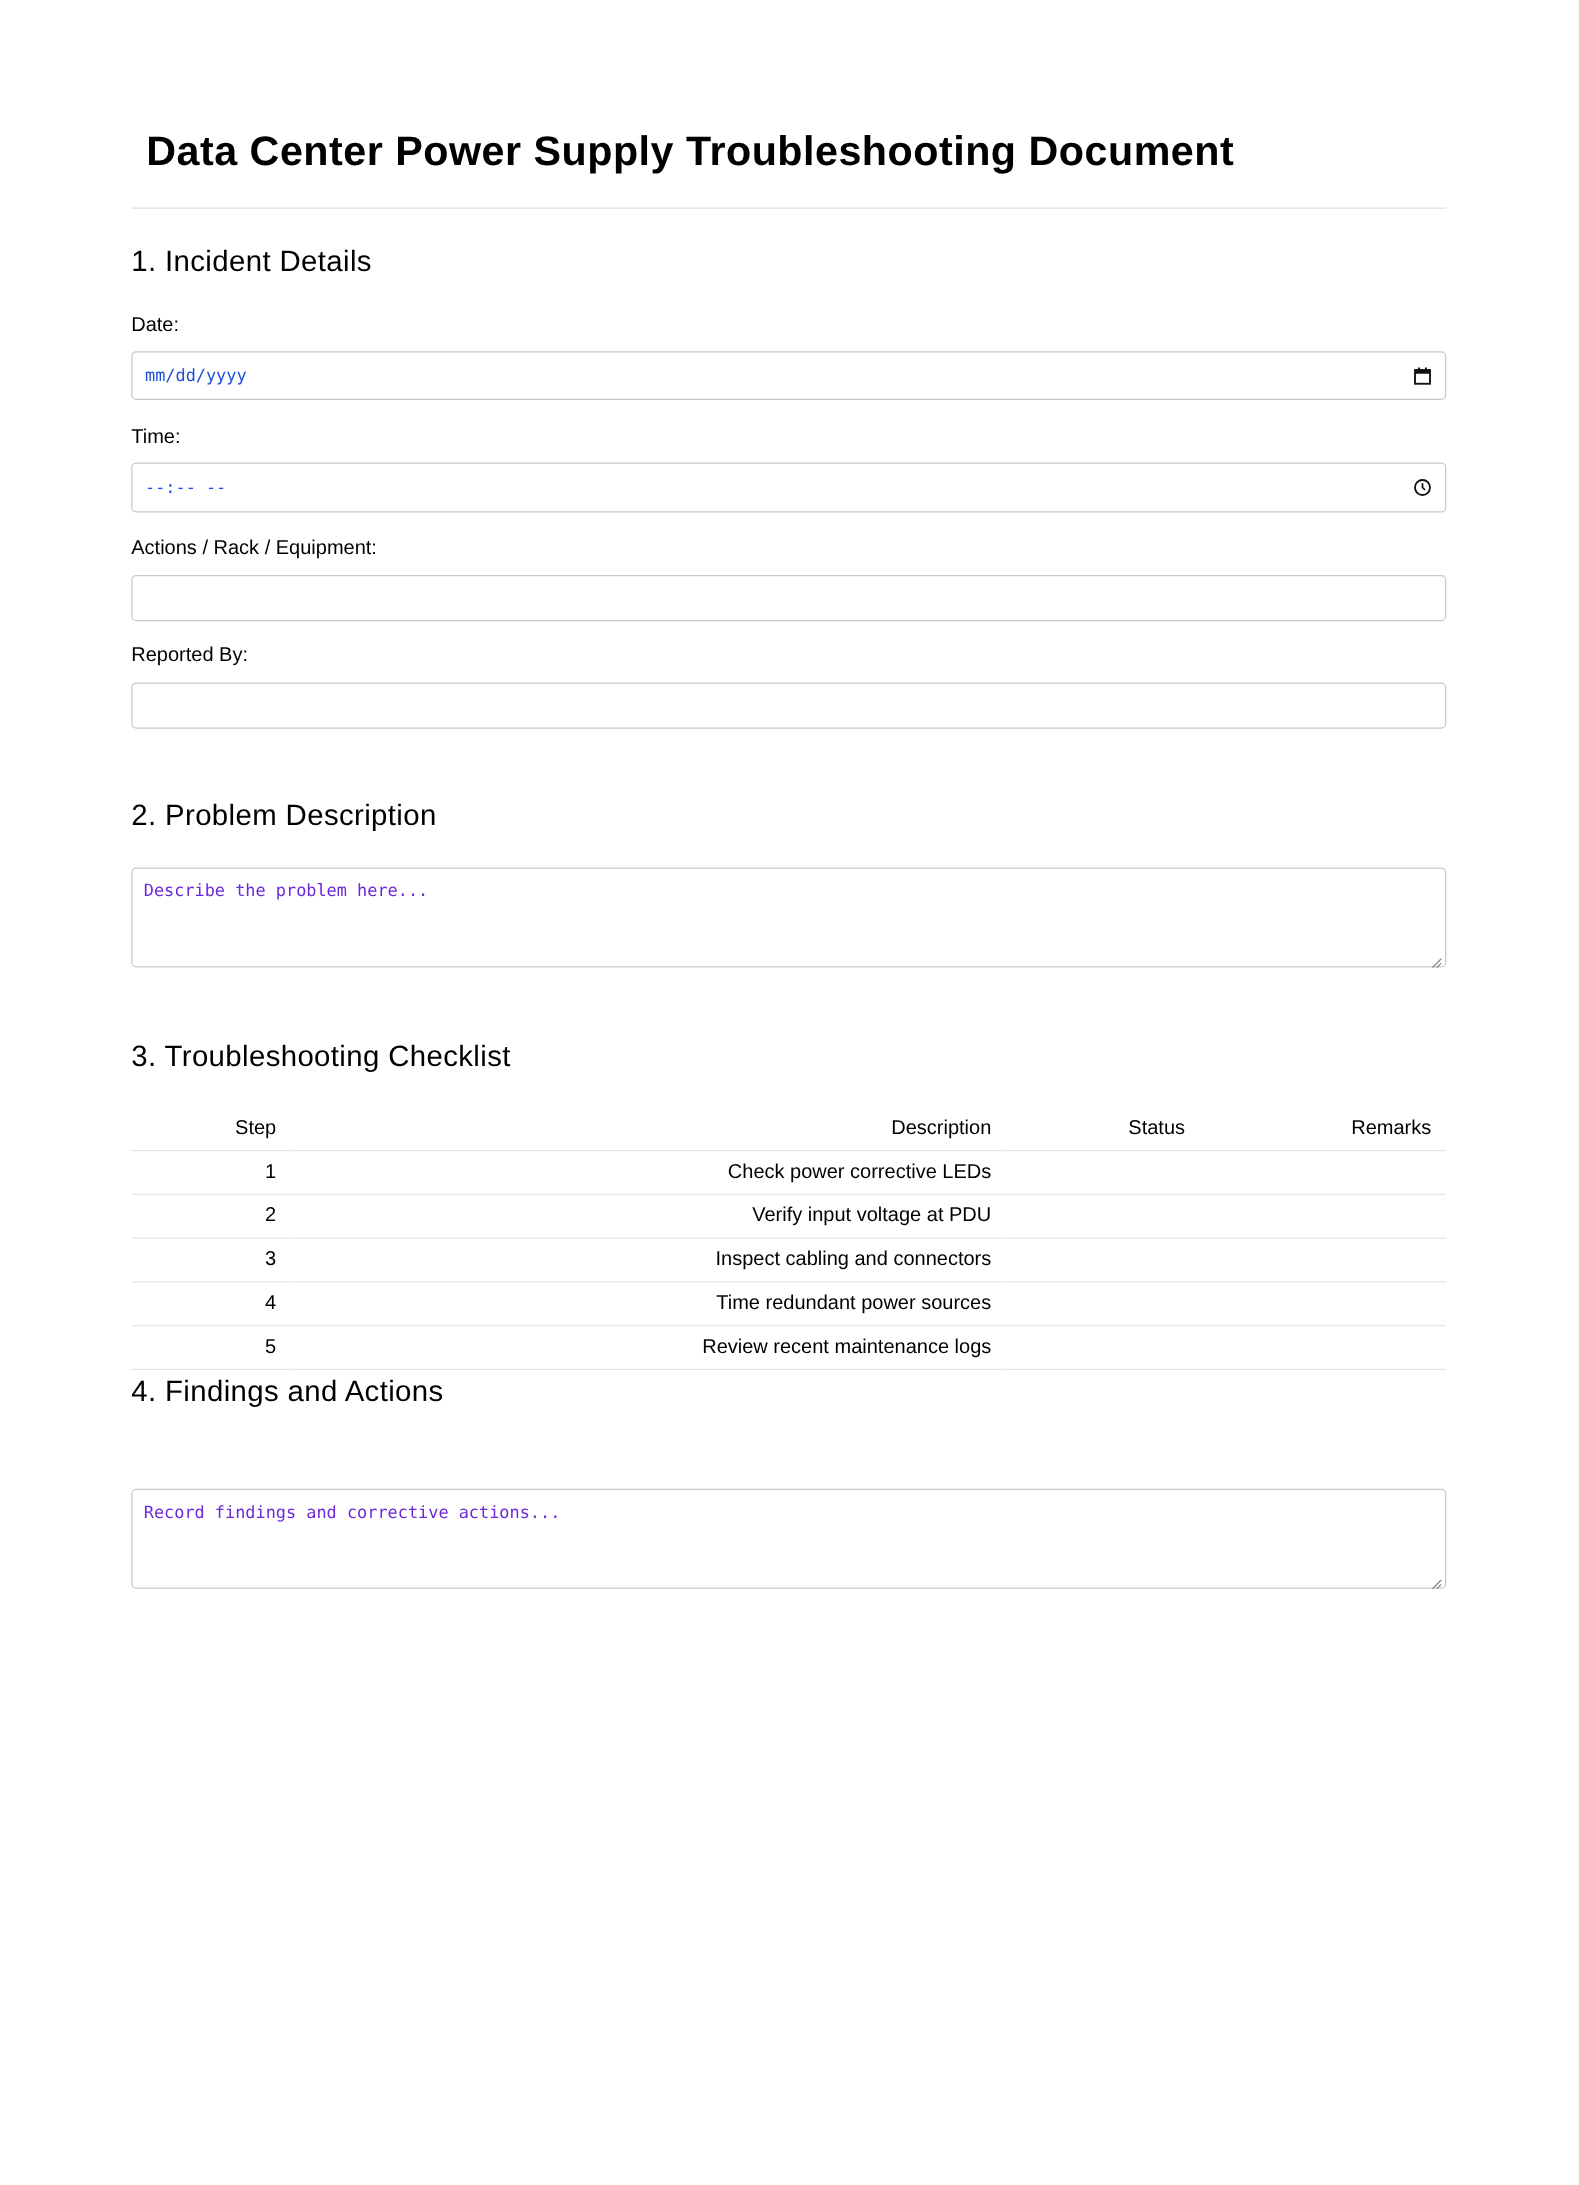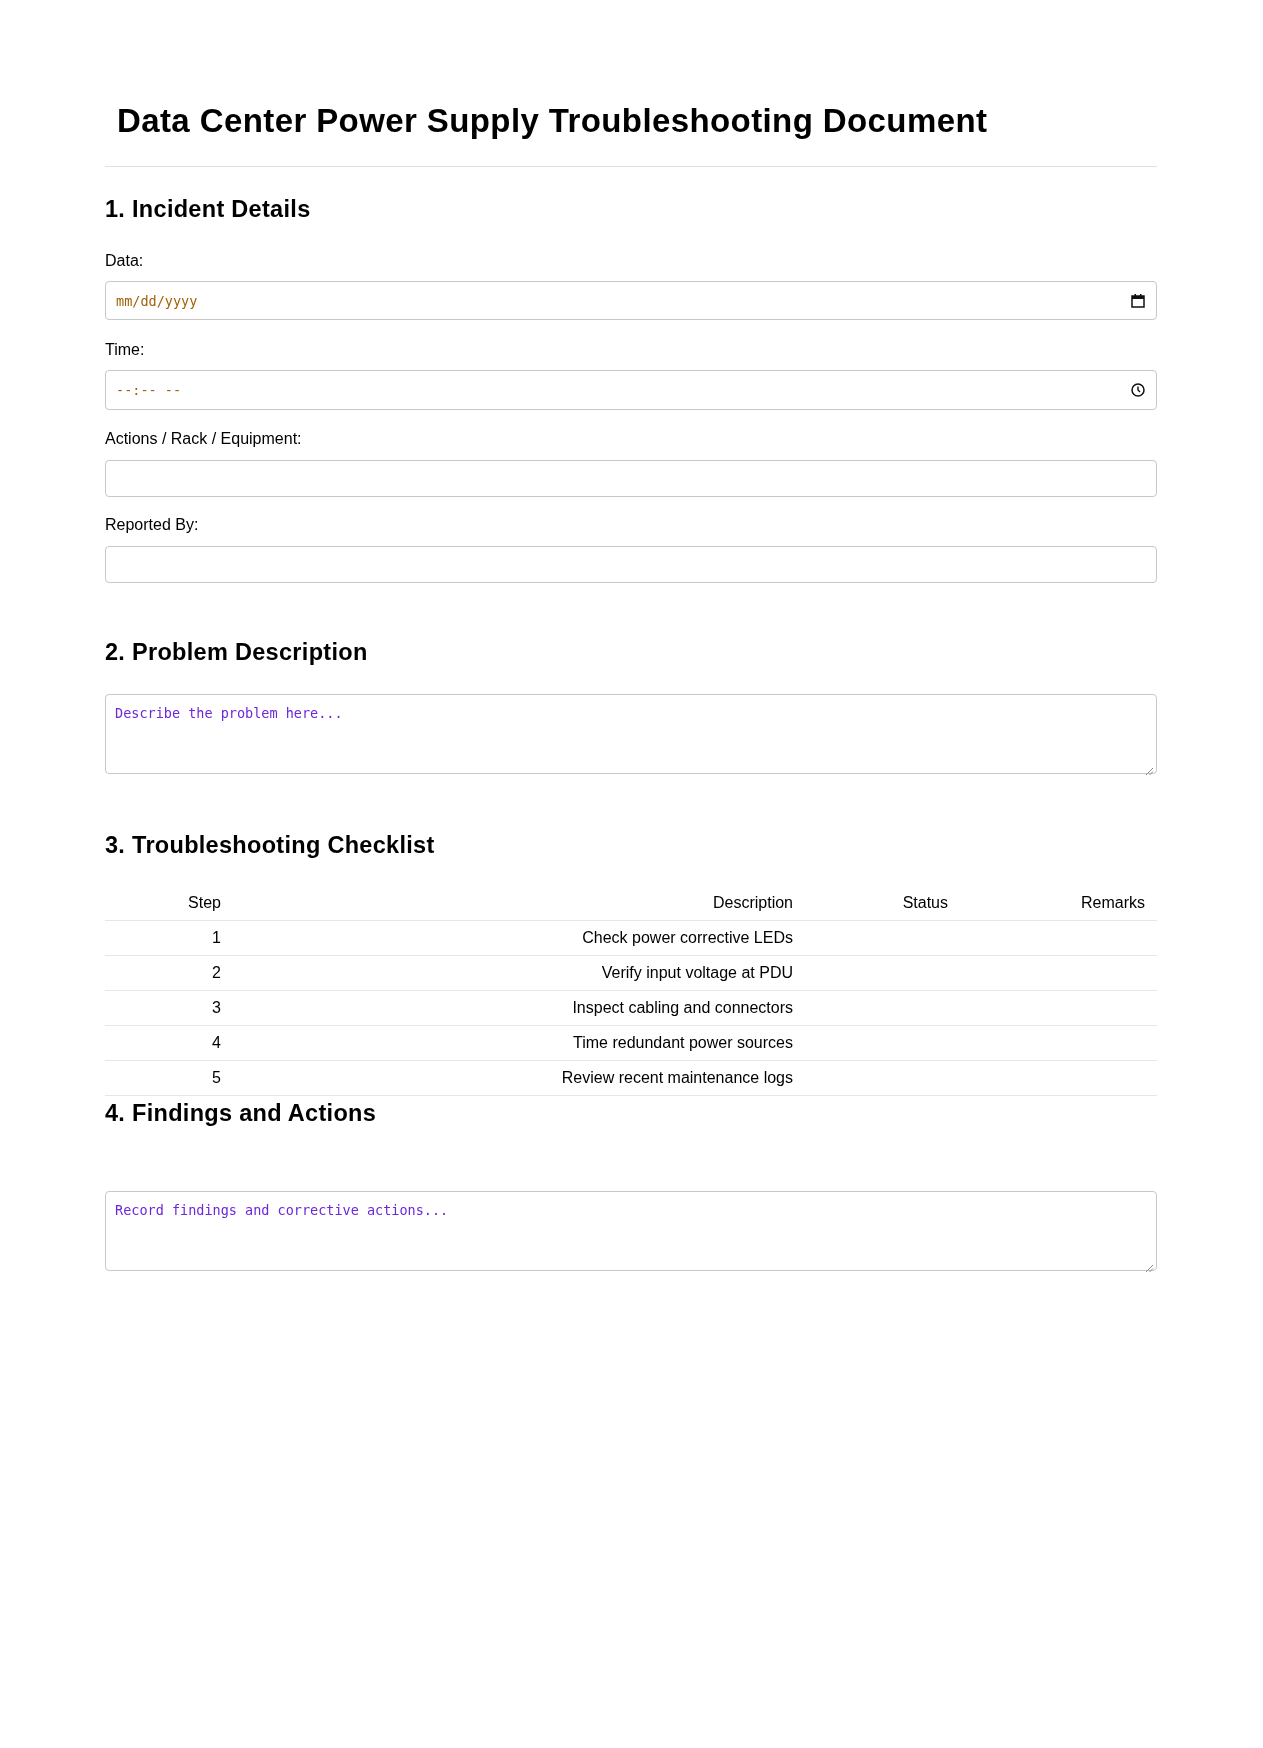--- a/index.html
+++ b/index.html
@@ -10,29 +10,29 @@
     position: relative;
     overflow: hidden;
   }
   .page { position: absolute; left: 105px; top: 0; width: 1052px; }
   h1 {
     font-size: 33px; font-weight: bold; margin: 12px;
     position: absolute; top: 90px; left: 0; white-space: nowrap;
     letter-spacing: 0.4px;
   }
   .divider { position: absolute; top: 166px; left: 0; width: 1052px; height: 1px; background: #e0e0e0; }
-  h2 { font-size: 23.5px; font-weight: bold; margin: 0; position: absolute; left: 0; white-space: nowrap; letter-spacing: 0.3px; }
+  h2 { font-size: 23.5px; font-weight: normal; margin: 0; position: absolute; left: 0; white-space: nowrap; letter-spacing: 0.3px; }
   .label { position: absolute; left: 0; font-size: 16px; white-space: nowrap; }
   .field {
     position: absolute; left: 0; width: 1052px; box-sizing: border-box;
     border: 1px solid #c8c8c8; border-radius: 4px; background: #fff;
   }
   .field .val {
     position: absolute; left: 10px; top: 50%; transform: translateY(-50%);
-    font-family: "DejaVu Sans Mono", monospace; font-size: 13.5px; color: #a16207;
+    font-family: "DejaVu Sans Mono", monospace; font-size: 13.5px; color: #1d4ed8;
   }
   .field .icon { position: absolute; right: 10px; top: 50%; transform: translateY(-50%); width: 16px; height: 16px; }
   textarea-like, .ta .ph {
     position: absolute; left: 9px; top: 10px;
     font-family: "DejaVu Sans Mono", monospace; font-size: 13.5px; color: #6d28d9;
   }
   .resize { position: absolute; right: 2px; bottom: 2px; width: 9px; height: 9px; }
   table { position: absolute; left: 0; width: 1052px; border-collapse: collapse; font-size: 16px; }
   th, td { text-align: right; font-weight: normal; padding: 0 12px; height: 34px; border-bottom: 1px solid #e6e6e6; }
   th.c1, td.c1 { width: 104px; }
@@ -41,21 +41,21 @@
 </style>
 </head>
 <body>
 
 <div class="page">
   <h1>Data Center Power Supply Troubleshooting Document</h1>
   <div class="divider"></div>
 
   <h2 style="top:196px">1. Incident Details</h2>
 
-  <div class="label" style="top:252px">Data:</div>
+  <div class="label" style="top:252px">Date:</div>
   <div class="field" style="top:281px;height:39px">
     <span class="val">mm/dd/yyyy</span>
     <span class="icon">
       <svg width="16" height="16" viewBox="0 0 16 16">
           <rect x="2" y="3" width="12" height="11" fill="none" stroke="#111" stroke-width="1.5"></rect>
           <rect x="2" y="3" width="12" height="3" fill="#111"></rect>
           <rect x="4.5" y="1" width="1.5" height="3" fill="#111"></rect>
           <rect x="10" y="1" width="1.5" height="3" fill="#111"></rect>
         </svg>
     </span>

